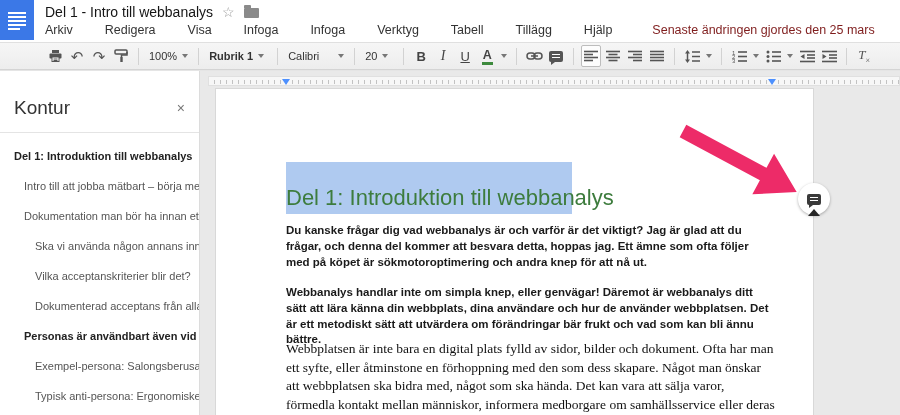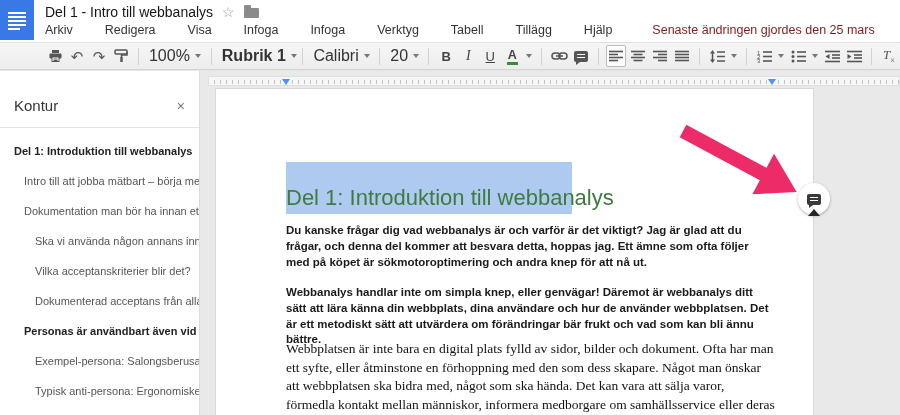--- a/index.html
+++ b/index.html
@@ -19,21 +19,21 @@
   .menubar { position:absolute; left:45px; top:23px; display:flex; align-items:center; gap:32px; font-size:12.5px; color:#333; }
   .menubar .menu-item { cursor:default; white-space:nowrap; }
   .last-edit { color:#7f1d1d; margin-left:8px; white-space:nowrap; }
 
   
   .toolbar { height:28px; background:linear-gradient(#f6f6f6,#ededed); border-top:1px solid #e0e0e0; border-bottom:1px solid #d4d4d4;
              display:flex; align-items:center; padding-left:44px; font-size:12px; color:#555; }
   .tbtn { height:22px; min-width:20px; display:flex; align-items:center; justify-content:center; margin:0 1px; color:#555; }
   .tsep { width:1px; height:17px; background:#d2d2d2; margin:0 6px; }
   .tdrop { display:flex; align-items:center; gap:5px; padding:0 4px; height:22px; }
-  .tdrop .val { font-size:16px; color:#333; white-space:nowrap; }
+  .tdrop .val { font-size:11px; color:#333; white-space:nowrap; }
   .style-val { font-weight:bold; }
   .caret { width:0; height:0; border-left:3.5px solid transparent; border-right:3.5px solid transparent; border-top:4px solid #777; }
   .glyph { font-size:15px; line-height:15px; color:#555; }
   .bold-b { font-weight:bold; font-size:13px; color:#444; }
   .ital-i { font-style:italic; font-family:"Liberation Serif",serif; font-size:14px; color:#444; }
   .under-u { text-decoration:underline; font-size:13px; color:#444; }
   .color-a { position:relative; font-size:12.5px; font-weight:bold; color:#444; padding-bottom:3px; }
   .color-a::after { content:""; position:absolute; left:-1px; right:-1px; bottom:0; height:3px; background:#3d8a3d; }
   .clear-fmt { font-family:"Liberation Serif",serif; font-style:italic; font-size:13px; color:#555; }
   .clear-fmt sub { font-style:normal; font-size:8px; }
@@ -41,21 +41,21 @@
   .comment-glyph { position:relative; width:14px; height:11px; background:#555; border-radius:2px; }
   .comment-glyph::before { content:""; position:absolute; left:3px; top:3px; width:8px; height:1.5px; background:#fff; box-shadow:0 3px 0 #fff; }
   .comment-glyph::after { content:""; position:absolute; left:2px; bottom:-3px; border-left:4px solid #555; border-bottom:3px solid transparent; }
 
   
   .content { position:relative; display:flex; height:345px; border-top:1px solid #e5e5e5; }
 
   
   .outline { width:200px; background:#fff; border-right:1px solid #dcdcdc; flex:none; }
   .outline-head { display:flex; align-items:center; justify-content:space-between; margin:26px 14px 0 14px; }
-  .outline-title { font-size:15px; color:#333; }
+  .outline-title { font-size:19px; color:#333; }
   .outline-close { font-size:14px; color:#777; }
   .outline-div { height:1px; background:#e4e4e4; margin:13px 0 8px 0; }
   .o-item { height:30px; display:flex; align-items:center; font-size:11px; color:#555; white-space:nowrap; overflow:hidden; }
   .o-item.lvl1 { padding-left:14px; }
   .o-item.lvl2 { padding-left:24px; }
   .o-item.lvl3 { padding-left:35px; }
   .o-item.obold { font-weight:bold; color:#222; }
 
   
   .docarea { position:relative; flex:1; background:#e9e9e9; overflow:hidden; }

